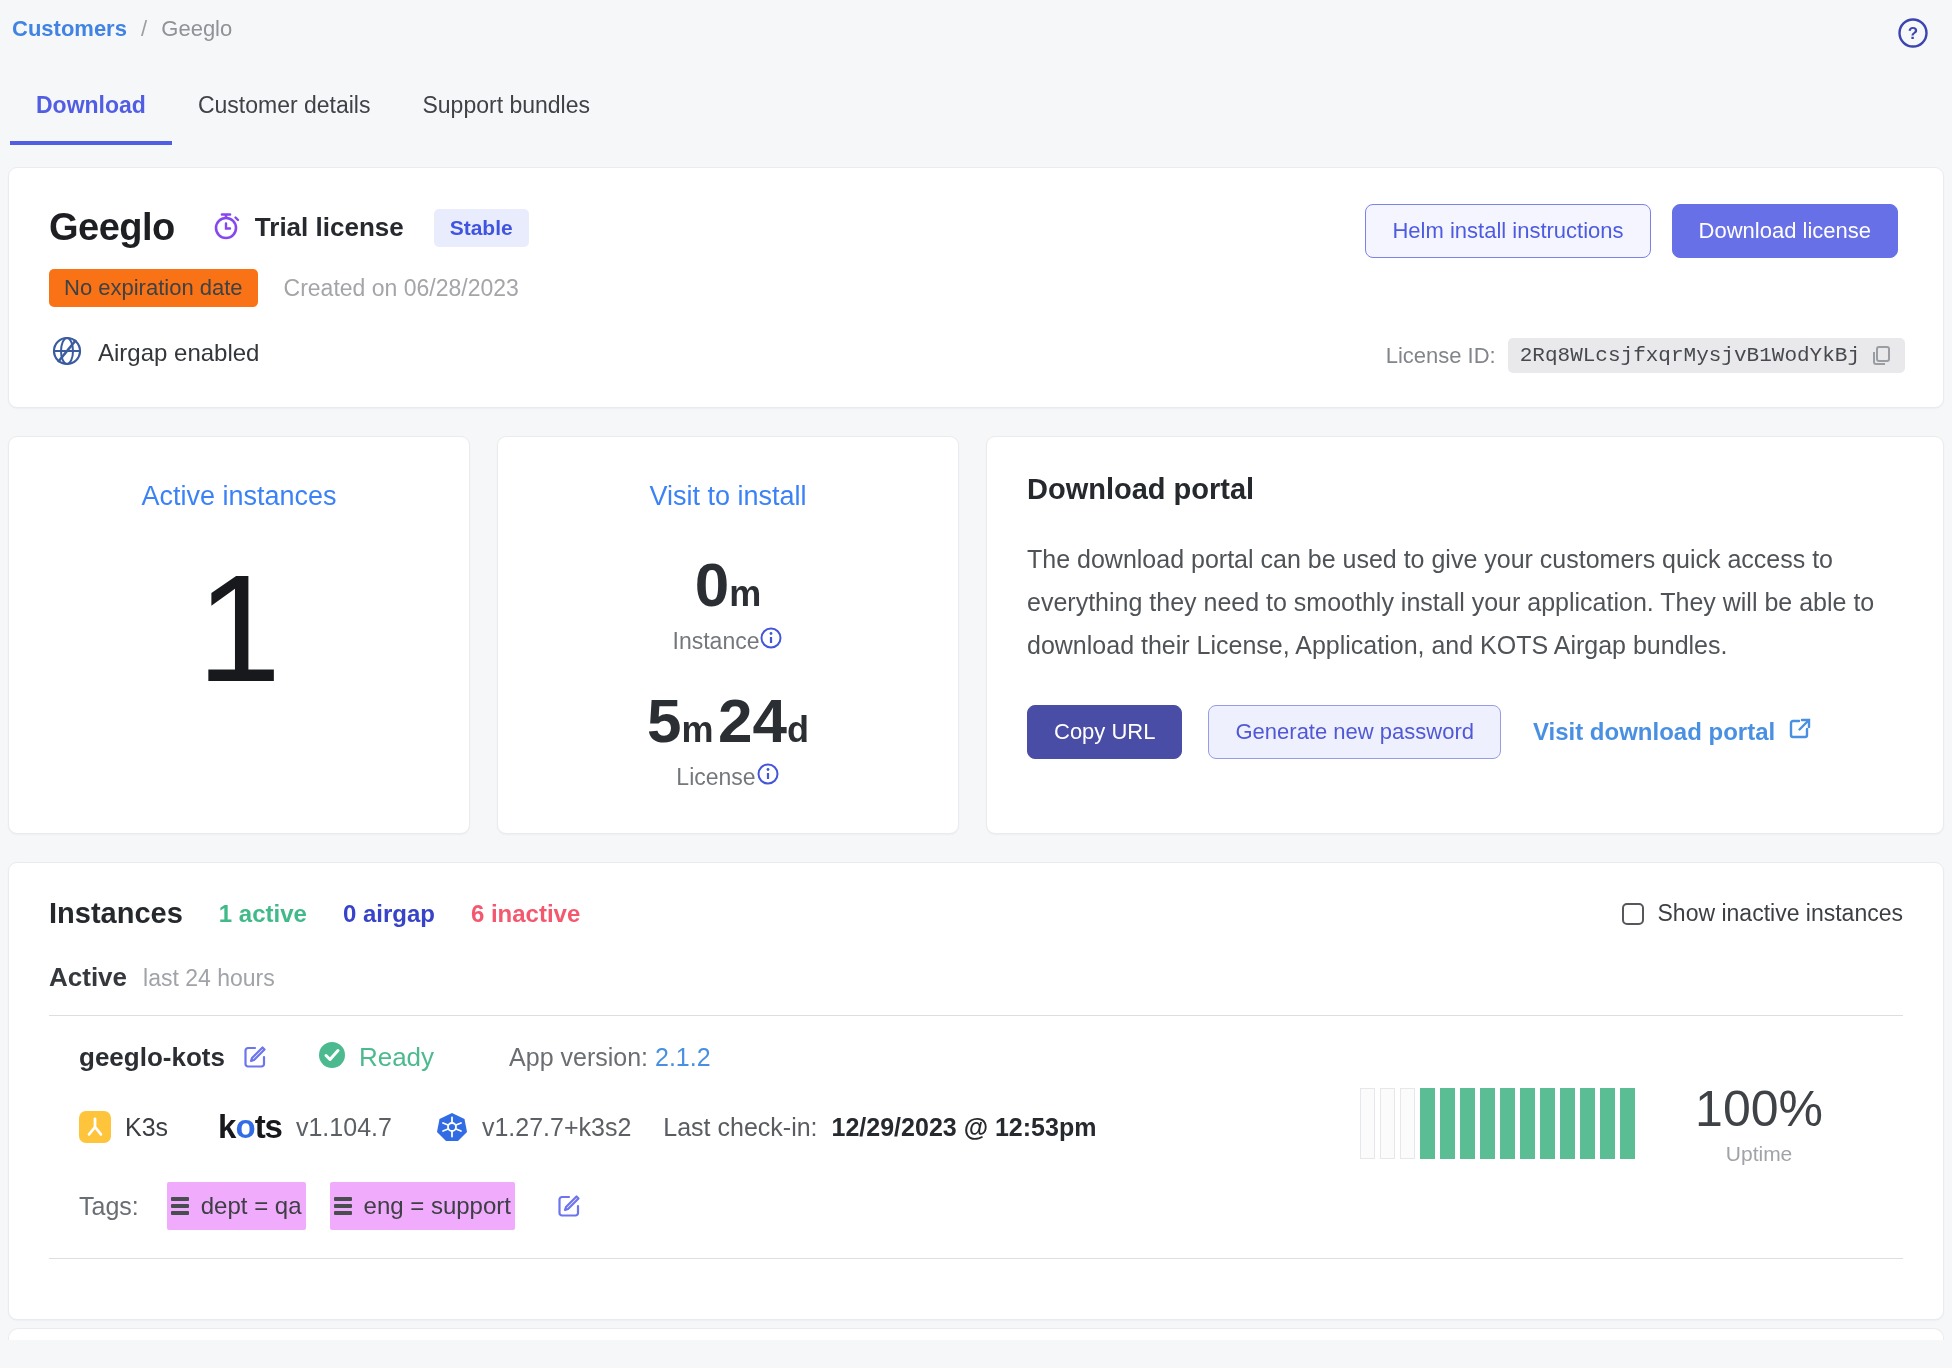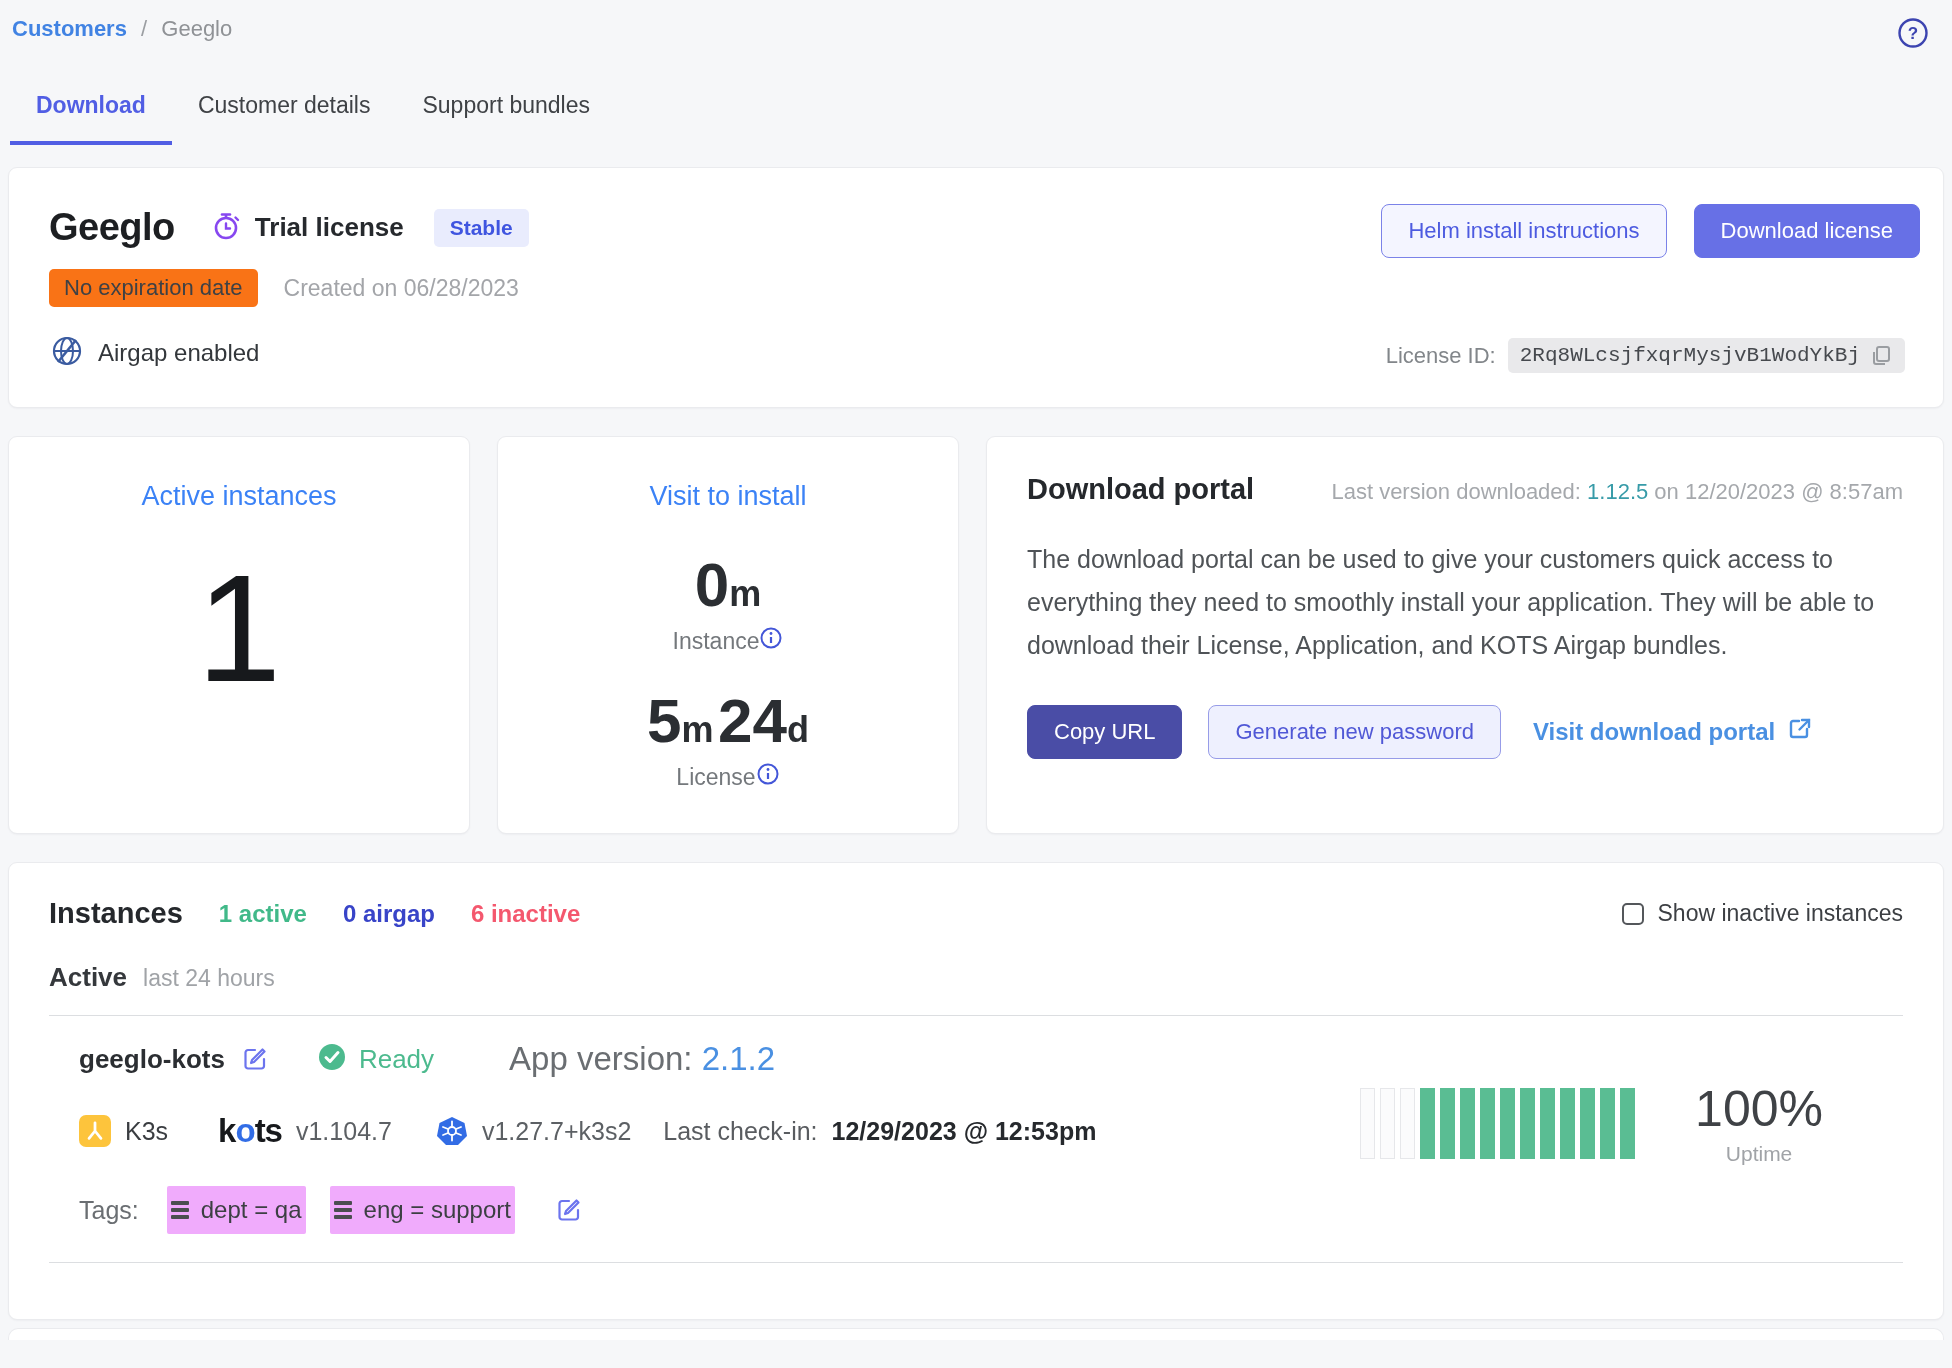--- a/index.html
+++ b/index.html
@@ -28,21 +28,21 @@
   
   .card { background:#ffffff; border:1px solid #eaebee; border-radius:9px; box-shadow:0 1px 2px rgba(30,35,45,0.04); }
 
   
   .license-card { margin:22px 8px 0; padding:38px 40px 34px; position:relative; }
   .lc-row1 { display:flex; align-items:center; }
   .customer-name { font-size:38px; font-weight:800; color:#1d1f22; letter-spacing:-0.5px; }
   .license-type { display:flex; align-items:center; margin-left:36px; }
   .license-type-label { font-size:26px; color:#26292d; font-weight:600; margin-left:12px; }
   .stable-badge { margin-left:30px; background:#e9ecfd; color:#3f55e0; font-size:21px; font-weight:600; padding:7px 16px; border-radius:5px; }
-  .lc-buttons { position:absolute; top:36px; right:23px; display:flex; gap:27px; }
+  .lc-buttons { position:absolute; top:36px; right:45px; display:flex; gap:21px; }
   .btn { font-family:"Liberation Sans", sans-serif; font-size:22px; border-radius:8px; padding:13px 26px; cursor:pointer; }
   .btn-outline-primary { background:#f4f5ff; border:1px solid #7b82e8; color:#4d5be0; }
   .btn-primary { background:#6770e6; border:1px solid #6770e6; color:#ffffff; }
   .lc-row2 { display:flex; align-items:center; margin-top:20px; }
   .noexp-badge { background:#f97316; color:#3e4145; font-size:22px; padding:6px 15px; border-radius:5px; }
   .created-text { font-size:23px; color:#a3a5a9; margin-left:26px; }
   .lc-row3 { display:flex; align-items:center; margin-top:26px; }
   .airgap-label { font-size:24px; color:#33373b; margin-left:13px; }
   .license-id-wrap { position:absolute; right:38px; bottom:34px; display:flex; align-items:center; }
   .license-id-label { font-size:22px; color:#82868a; margin-right:12px; }
@@ -87,21 +87,21 @@
   .active-row { margin-top:32px; display:flex; align-items:baseline; }
   .active-heading { font-size:26px; font-weight:700; color:#35383c; }
   .active-period { font-size:23px; color:#a0a3a7; margin-left:16px; }
   .divider { border-bottom:1px solid #dcdee1; margin-top:22px; }
   .instance-item { position:relative; padding:24px 0 28px 30px; border-bottom:1px solid #dcdee1; }
   .ii-row1 { display:flex; align-items:center; }
   .instance-name { font-size:26px; font-weight:700; color:#2b2e32; }
   .edit-icon { margin-left:16px; display:inline-flex; cursor:pointer; }
   .ready-wrap { display:flex; align-items:center; margin-left:48px; gap:12px; }
   .ready-label { font-size:26px; color:#4cba8e; }
-  .appver-wrap { margin-left:75px; font-size:33px; color:#6a6e72; }
+  .appver-wrap { margin-left:75px; font-size:25px; color:#6a6e72; }
   .appver-link { color:#4a90e2; cursor:pointer; }
   .ii-row2 { display:flex; align-items:center; margin-top:34px; }
   .k3s-chip { width:32px; height:32px; background:#fdc43c; border-radius:7px; display:flex; align-items:center; justify-content:center; }
   .distro-label { font-size:25px; color:#3a3d41; margin-left:14px; }
   .kots-wordmark { font-size:33px; font-weight:800; color:#17191c; margin-left:50px; letter-spacing:-1px; }
   .kots-o { color:#326de6; }
   .version-text { font-size:25px; color:#5c6064; margin-left:14px; }
   .k8s-chip { margin-left:44px; display:inline-flex; }
   .checkin-label { font-size:25px; color:#595c60; margin-left:32px; }
   .checkin-value { font-size:25px; font-weight:700; color:#26292d; margin-left:14px; }
@@ -237,25 +237,20 @@
               <circle cx="12" cy="7.5" r="1.4" fill="#4356d8"></circle>
               <line x1="12" y1="11" x2="12" y2="17" stroke="#4356d8" stroke-width="2.2"></line>
             </svg>
         </span>
       </div>
     </div>
 
     <div class="card portal-card">
       <div class="portal-head">
         <span class="portal-title">Download portal</span>
-        <span class="last-version">
-          <span>Last version downloaded:</span>
-          <span class="ver-link">1.12.5</span>
-          <span>on 12/20/2023 @ 8:57am</span>
-        </span>
       </div>
       <div class="portal-desc">The download portal can be used to give your customers quick access to everything they need to smoothly install your application. They will be able to download their License, Application, and KOTS Airgap bundles.</div>
       <div class="portal-actions">
         <button class="btn btn-dark-indigo">Copy URL</button>
         <button class="btn btn-outline-soft">Generate new password</button>
         <span class="portal-link">
           <span>Visit download portal</span>
           <span>
             <svg width="26" height="26" viewBox="0 0 26 26">
                 <path d="M12 5H6a2 2 0 0 0-2 2v12a2 2 0 0 0 2 2h12a2 2 0 0 0 2-2v-6" fill="none" stroke="#4a90e2" stroke-width="2.4" stroke-linecap="round"></path>

